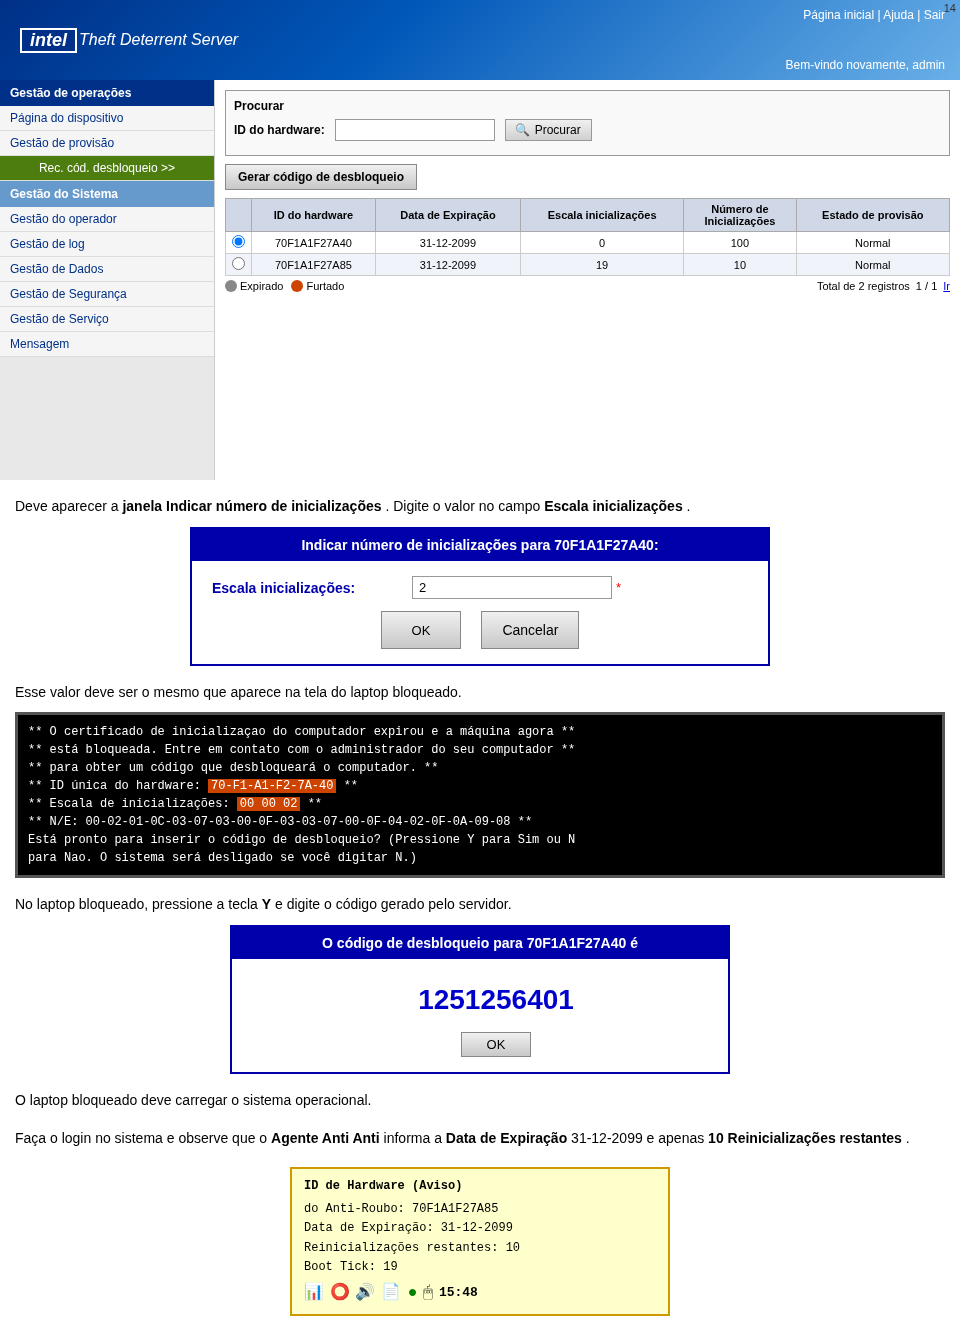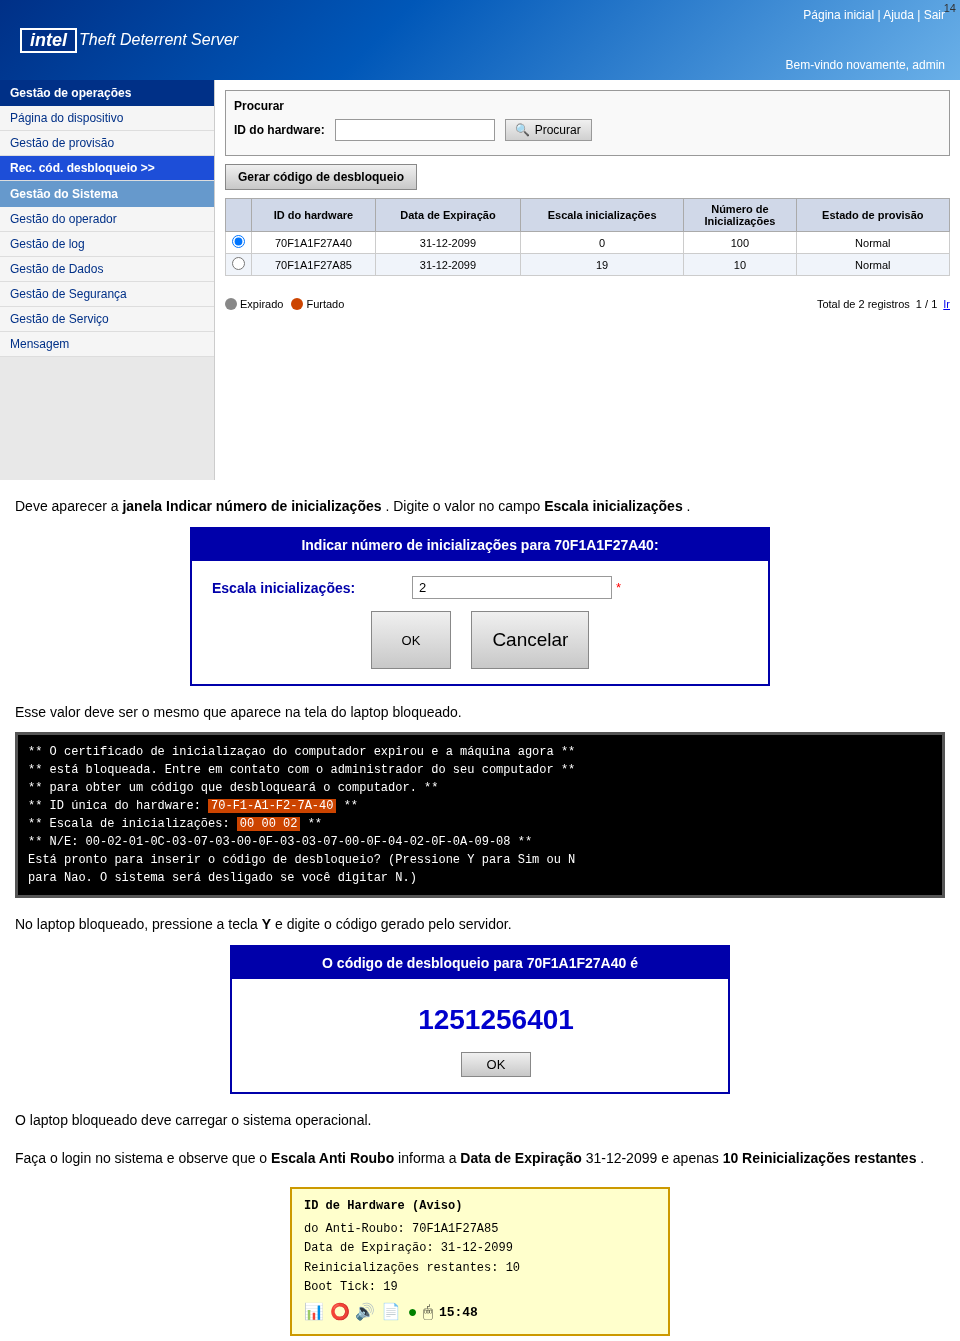--- a/index.html
+++ b/index.html
@@ -74,23 +74,24 @@
     }
     .sidebar-item {
       padding: 5px 10px;
       font-size: 12px;
       color: #003087;
       cursor: pointer;
       border-bottom: 1px solid #ddd;
       background: #f5f5f5;
     }
     .sidebar-item.active {
-      background: #1d4ed8;
-      color: #fff;
-      font-weight: bold;
+      background: #4d7c0f;
+      color: #fff;
+      font-weight: normal;
+      text-align: center;
     }
     .sidebar-section-header2 {
       background: #6699cc;
       color: #fff;
       padding: 6px 10px;
       font-size: 12px;
       font-weight: bold;
     }
 
     
@@ -159,21 +160,21 @@
       text-align: center;
     }
     .data-table tr:nth-child(even) td { background: #f0f4fa; }
     .data-table tr:nth-child(odd) td { background: #fff; }
 
     .table-footer {
       display: flex;
       align-items: center;
       gap: 8px;
       font-size: 11px;
-      margin-top: 22px;
+      margin-top: 4px;
     }
     .legend-item {
       display: flex;
       align-items: center;
       gap: 3px;
     }
     .legend-dot {
       width: 12px;
       height: 12px;
       border-radius: 50%;
@@ -237,22 +238,22 @@
     .modal-ok-btn {
       background: linear-gradient(to bottom, #f0f0f0, #c8c8c8);
       border: 1px solid #888;
       padding: 5px 30px;
       font-size: 13px;
       cursor: pointer;
     }
     .modal-cancel-btn {
       background: linear-gradient(to bottom, #f0f0f0, #c8c8c8);
       border: 1px solid #888;
-      padding: 17px 20px;
-      font-size: 19px;
+      padding: 10px 20px;
+      font-size: 14px;
       cursor: pointer;
     }
 
     
     .laptop-screen {
       background: #000;
       color: #fff;
       font-family: 'Courier New', monospace;
       font-size: 12px;
       padding: 8px 10px;
@@ -495,21 +496,21 @@
   <div class="code-body">
     <div class="code-value">1251256401</div>
     <button class="code-ok-btn">OK</button>
   </div>
 </div>
 
 <p class="instruction-text">O laptop bloqueado deve carregar o sistema operacional.</p>
 
 <p class="instruction-text">
   <span>Faça o login no sistema e observe que o</span>
-  <strong>Escala Anti Roubo</strong>
+  <strong>Agente Anti Anti</strong>
   <span>informa a</span>
   <strong>Data de Expiração</strong>
   <span>31-12-2099 e apenas</span>
   <strong>10 Reinicializações restantes</strong>
   <span>.</span>
 </p>
 
 <div style="display:flex;justify-content:center;margin:8px 0 4px 0;align-items:flex-end;">
   <div class="bottom-info-box">
     <div class="bottom-info-title">ID de Hardware (Aviso)</div>

